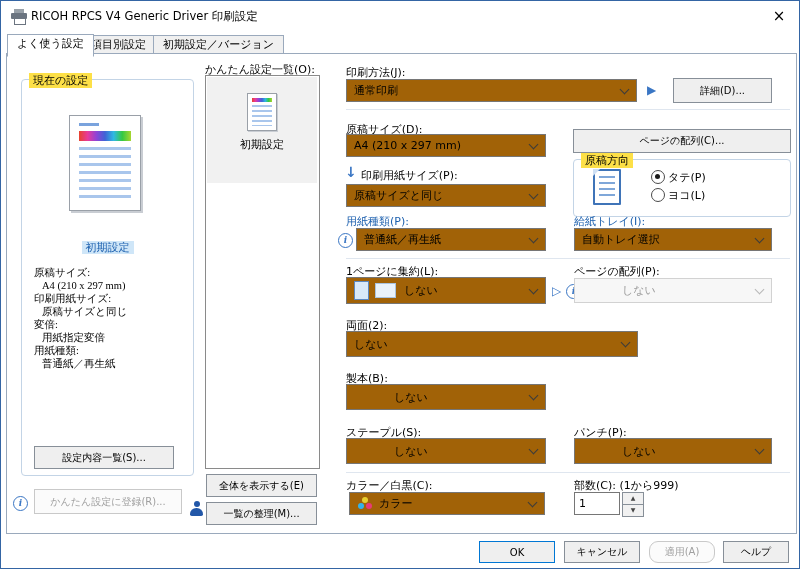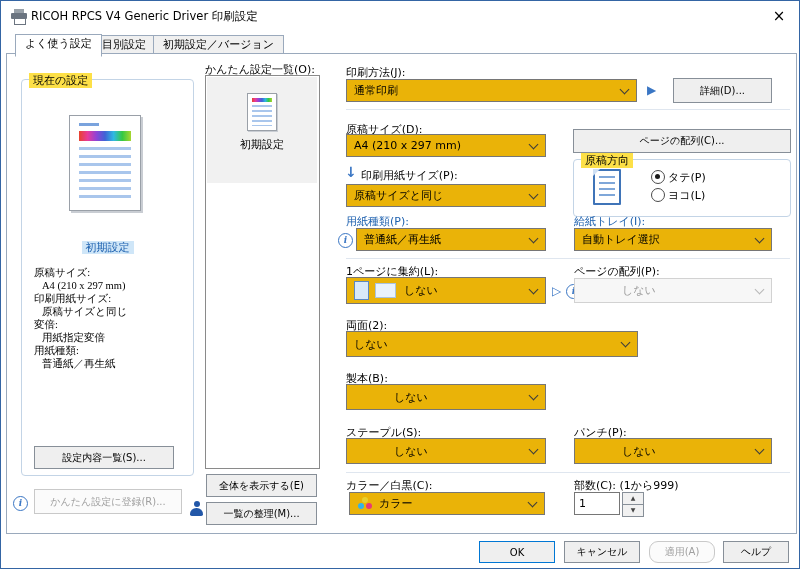--- a/index.html
+++ b/index.html
@@ -16,21 +16,21 @@
   .printer .p-body{position:absolute;left:0;top:4px;width:16px;height:6px;background:#6b7480;border-radius:1px;}
   .printer .p-out{position:absolute;left:3px;top:9px;width:10px;height:5px;background:#fff;border:1px solid #6b7480;}
   
   .tab{position:absolute;top:34px;height:19px;background:#f0f0f0;border:1px solid #9aa9bc;font-size:11px;text-align:center;line-height:18px;padding:0 9px;white-space:nowrap;}
   .tab.active{top:33px;height:21px;background:#fff;border-bottom:1px solid #fff;z-index:5;}
   #page{position:absolute;left:5px;top:52px;width:789px;height:479px;background:#fff;border:1px solid #9aa9bc;}
   
   .grp{position:absolute;border:1px solid #c3d4e6;border-radius:4px;box-sizing:border-box;}
   .grp-title{position:absolute;background:#fde047;padding:0 4px;font-size:11px;white-space:nowrap;z-index:2;}
   
-  .combo{position:absolute;box-sizing:border-box;height:23px;background:#eab308;border:1px solid #767676;font-size:11px;display:flex;align-items:center;padding:0 20px 0 7px;overflow:hidden;white-space:nowrap;}
+  .combo{position:absolute;box-sizing:border-box;height:23px;background:#a16207;border:1px solid #767676;font-size:11px;display:flex;align-items:center;padding:0 20px 0 7px;overflow:hidden;white-space:nowrap;}
   .combo .chev{position:absolute;right:8px;top:50%;width:6px;height:6px;margin-top:-5px;border-right:1.4px solid #3c3c3c;border-bottom:1.4px solid #3c3c3c;transform:rotate(45deg);}
   .combo.disabled{background:#f7f7f7;border-color:#d2d2d2;color:#9a9a9a;}
   .combo.disabled .chev{border-color:#b8b8b8;}
   .ind40{margin-left:40px;}
   
   .btn{position:absolute;box-sizing:border-box;background:#efefef;border:1px solid #878f98;font-size:10px;display:flex;align-items:center;justify-content:center;white-space:nowrap;font-family:inherit;cursor:default;}
   .btn.disabled{border-color:#c9c9c9;color:#9f9f9f;background:#fbfbfb;}
   .btn.primary{border:1px solid #0077d4;}
   
   .sep{position:absolute;height:1px;background:#dfe6ef;}
@@ -87,21 +87,21 @@
   <div id="titlebar">
     <span class="printer">
       <span class="p-top"></span>
         <span class="p-body"></span>
         <span class="p-out"></span>
     </span>
     <span id="title">RICOH RPCS V4 Generic Driver 印刷設定</span>
     <span id="closebtn">×</span>
   </div>
 
-  <div class="tab active" style="left:14px;">よく使う設定</div>
+  <div class="tab active" style="left:6px;">よく使う設定</div>
   <div class="tab" style="left:80px;">項目別設定</div>
   <div class="tab" style="left:152px;">初期設定／バージョン</div>
   <div id="page"></div>
 
   <div class="grp" style="left:20px;top:78px;width:173px;height:397px;"></div>
   <span class="grp-title" style="left:28px;top:72px;">現在の設定</span>
 
   <div class="pagepre" style="left:68px;top:114px;width:70px;height:94px;">
     <span class="pp-tick" style="left:9px;top:7px;width:20px;height:3px;"></span>
     <span class="pp-rain" style="left:9px;top:15px;width:52px;height:10px;"></span>

